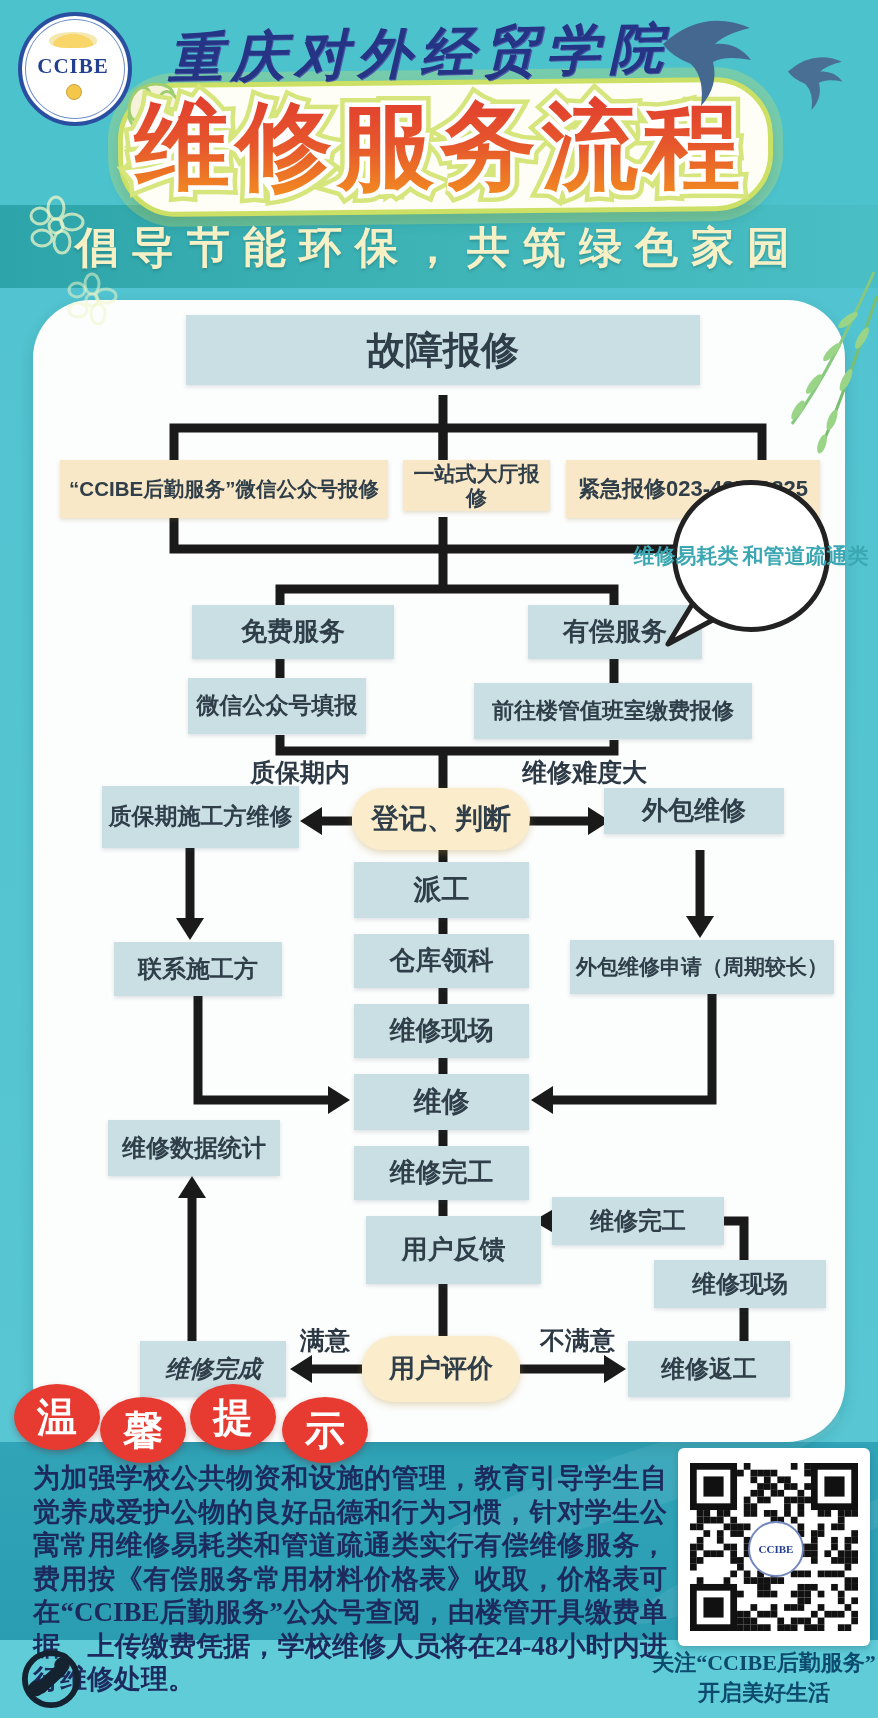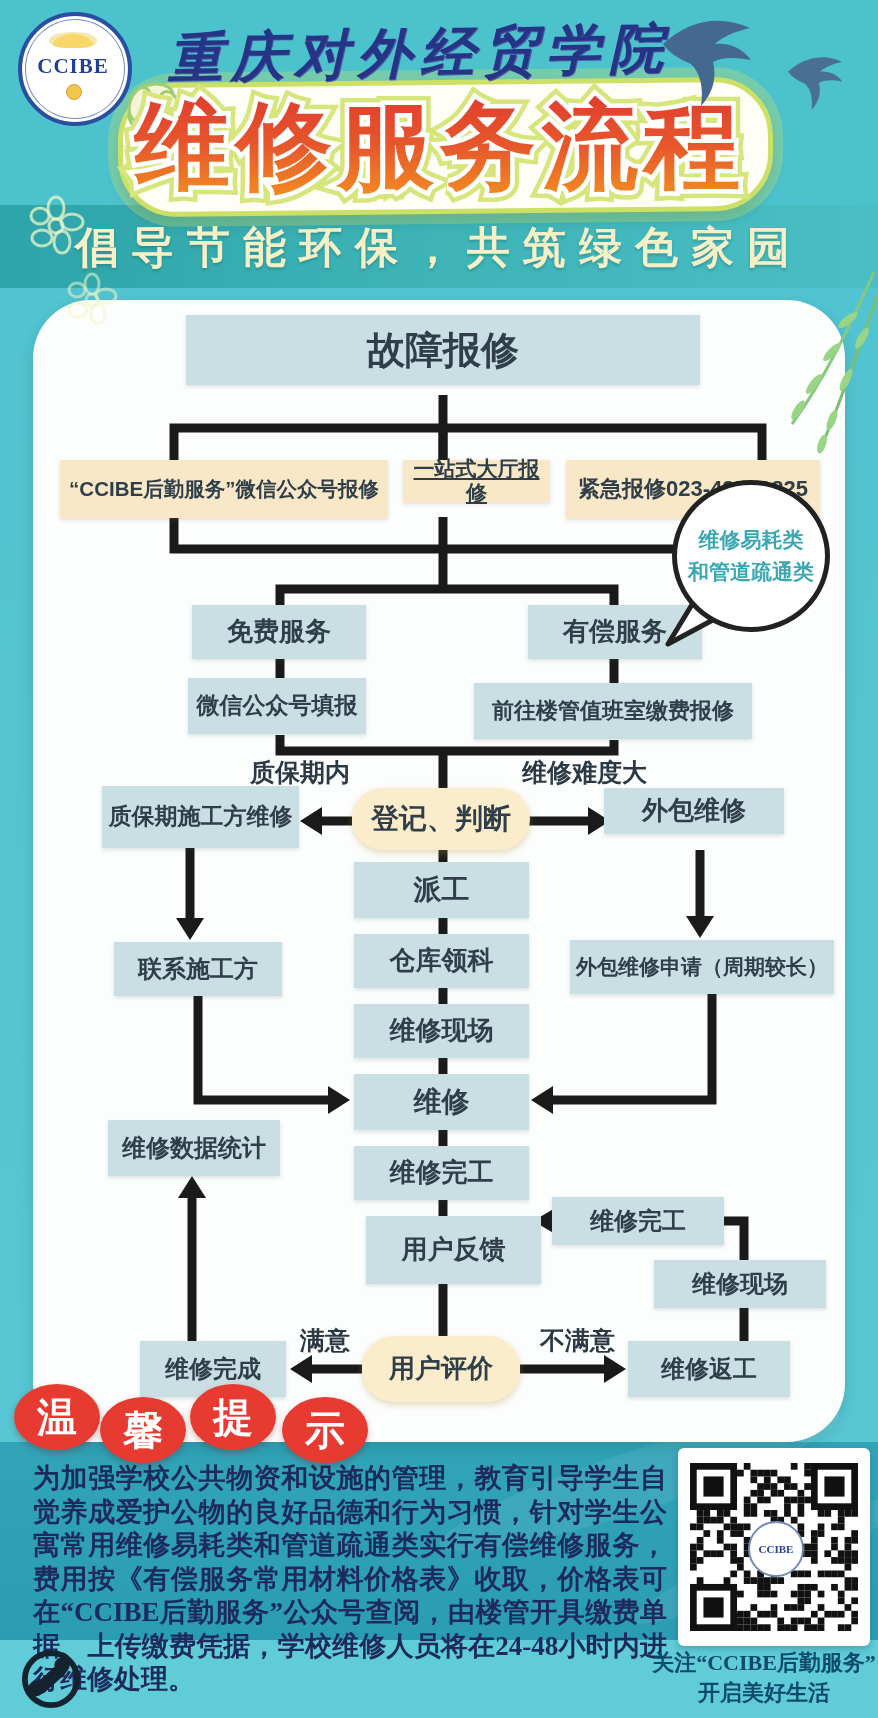--- a/index.html
+++ b/index.html
@@ -55,21 +55,21 @@
       background:#c9dfe3;color:#2f3e49;font-weight:700;text-align:center;line-height:1.12;
       box-shadow:0 2px 4px rgba(60,90,100,.16);padding:0 4px;box-sizing:border-box;}
   .cream{background:#f9e8c7;box-shadow:0 2px 4px rgba(150,120,60,.22);margin-left:20px;}
   .pill{background:#fbeccb;border-radius:32px;box-shadow:0 3px 7px rgba(180,150,60,.33);}
   .f38{font-size:38px;} .f28{font-size:28px;} .f26{font-size:26px;} .f24{font-size:24px;}
   .f23{font-size:23px;} .f22{font-size:22px;} .f21{font-size:21px;} .f20{font-size:20.5px;}
   .lbl{position:absolute;z-index:3;font-weight:700;color:#2c3944;font-size:25px;white-space:nowrap;}
 
   
   #bubble{position:absolute;left:672px;top:480px;width:148px;height:142px;border-radius:50%;
-          background:#fff;border:5px solid #222;z-index:4;display:flex;flex-direction:column;
+          background:#fff;border:5px solid #222;z-index:4;display:flex;flex-direction:row;
           align-items:center;justify-content:center;gap:4px;}
   #bubble span{font:700 21px "Liberation Sans",sans-serif;color:#3aa7b2;white-space:nowrap;}
   #bubble-tail{position:absolute;left:662px;top:594px;z-index:3;}
 
   
   .tip{position:absolute;width:86px;height:66px;border-radius:50%;background:#e73a31;color:#fff;
        display:flex;align-items:center;justify-content:center;z-index:6;
        font:700 40px "Liberation Serif",serif;box-shadow:0 3px 6px rgba(110,10,10,.28);}
   #tips-paragraph{position:absolute;left:33px;top:1462px;width:634px;z-index:5;
        font:700 27px/33.5px "Liberation Serif",serif;color:#1c2a5e;text-align:justify;}
@@ -208,23 +208,23 @@
       <polygon points="531,1100 553,1086 553,1114"></polygon>
       <polygon points="192,1176 178,1198 206,1198"></polygon>
       <polygon points="533,1221 557,1207 557,1235"></polygon>
       <polygon points="290,1369 312,1355 312,1383"></polygon>
       <polygon points="626,1369 604,1355 604,1383"></polygon>
     </g>
   </svg>
 
   <div class="fb f38" style="left:186px;top:315px;width:514px;height:70px;">故障报修</div>
   <div class="fb cream f20" style="left:40px;top:460px;width:328px;height:58px;">“CCIBE后勤服务”微信公众号报修</div>
-  <div class="fb cream f21" style="left:383px;top:460px;width:147px;height:42px;text-decoration:underline;">一站式大厅报修</div>
+  <div class="fb cream f21" style="left:383px;top:460px;width:147px;height:51px;">一站式大厅报修</div>
   <div class="fb cream f22" style="left:546px;top:460px;width:254px;height:58px;">紧急报修023-42569825</div>
-  <div class="fb f26" style="left:192px;top:605px;width:174px;height:54px;">免费服务</div>
+  <div class="fb f26" style="left:192px;top:605px;width:202px;height:54px;">免费服务</div>
   <div class="fb f26" style="left:528px;top:605px;width:174px;height:54px;">有偿服务</div>
   <div class="fb f23" style="left:188px;top:678px;width:178px;height:56px;">微信公众号填报</div>
   <div class="fb f22" style="left:474px;top:683px;width:278px;height:56px;">前往楼管值班室缴费报修</div>
 
   <svg id="bubble-tail" width="70" height="56" viewBox="0 0 70 56">
     <polygon points="34,4 6,50 62,20" fill="#fff" stroke="#222" stroke-width="5" stroke-linejoin="round"></polygon>
   </svg>
   <div id="bubble">
     <span>维修易耗类</span>
     <span>和管道疏通类</span>
@@ -242,21 +242,21 @@
   <div class="fb f26" style="left:354px;top:1004px;width:175px;height:54px;">维修现场</div>
   <div class="fb f28" style="left:354px;top:1074px;width:175px;height:56px;">维修</div>
   <div class="fb f24" style="left:108px;top:1120px;width:172px;height:56px;">维修数据统计</div>
   <div class="fb f26" style="left:354px;top:1146px;width:175px;height:54px;">维修完工</div>
   <div class="fb f26" style="left:366px;top:1216px;width:175px;height:68px;">用户反馈</div>
   <div class="fb f24" style="left:552px;top:1197px;width:172px;height:48px;">维修完工</div>
   <div class="fb f24" style="left:654px;top:1260px;width:172px;height:48px;">维修现场</div>
   <div class="lbl" style="left:300px;top:1324px;">满意</div>
   <div class="lbl" style="left:540px;top:1324px;">不满意</div>
   <div class="fb pill f26" style="left:362px;top:1336px;width:158px;height:66px;">用户评价</div>
-  <div class="fb f24" style="left:140px;top:1341px;width:146px;height:56px;">维修完成</div>
+  <div class="fb f24" style="left:140px;top:1341px;width:146px;height:56px;font-style:italic;">维修完成</div>
   <div class="fb f24" style="left:628px;top:1341px;width:162px;height:56px;">维修返工</div>
 
   <div class="tip" style="left:14px;top:1384px;">温</div>
   <div class="tip" style="left:100px;top:1397px;">馨</div>
   <div class="tip" style="left:190px;top:1384px;">提</div>
   <div class="tip" style="left:282px;top:1397px;">示</div>
   <div id="tips-paragraph">为加强学校公共物资和设施的管理，教育引导学生自觉养成爱护公物的良好品德和行为习惯，针对学生公寓常用维修易耗类和管道疏通类实行有偿维修服务，费用按《有偿服务常用材料价格表》收取，价格表可在“CCIBE后勤服务”公众号查阅，由楼管开具缴费单据、上传缴费凭据，学校维修人员将在24-48小时内进行维修处理。</div>
 
   <div id="qr-card">
     <svg width="168" height="168" viewBox="0 0 175 175">

